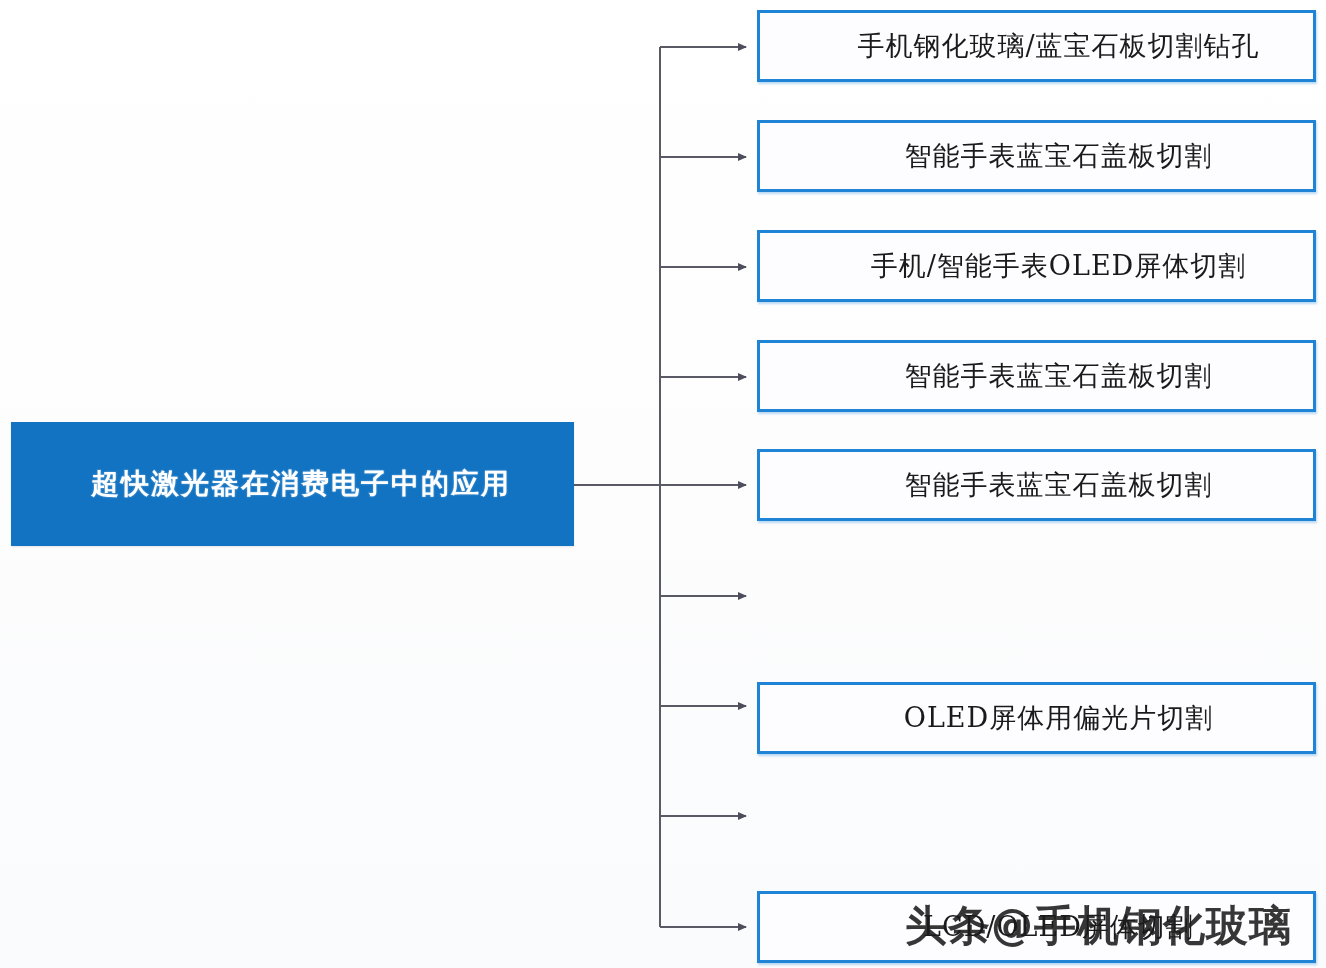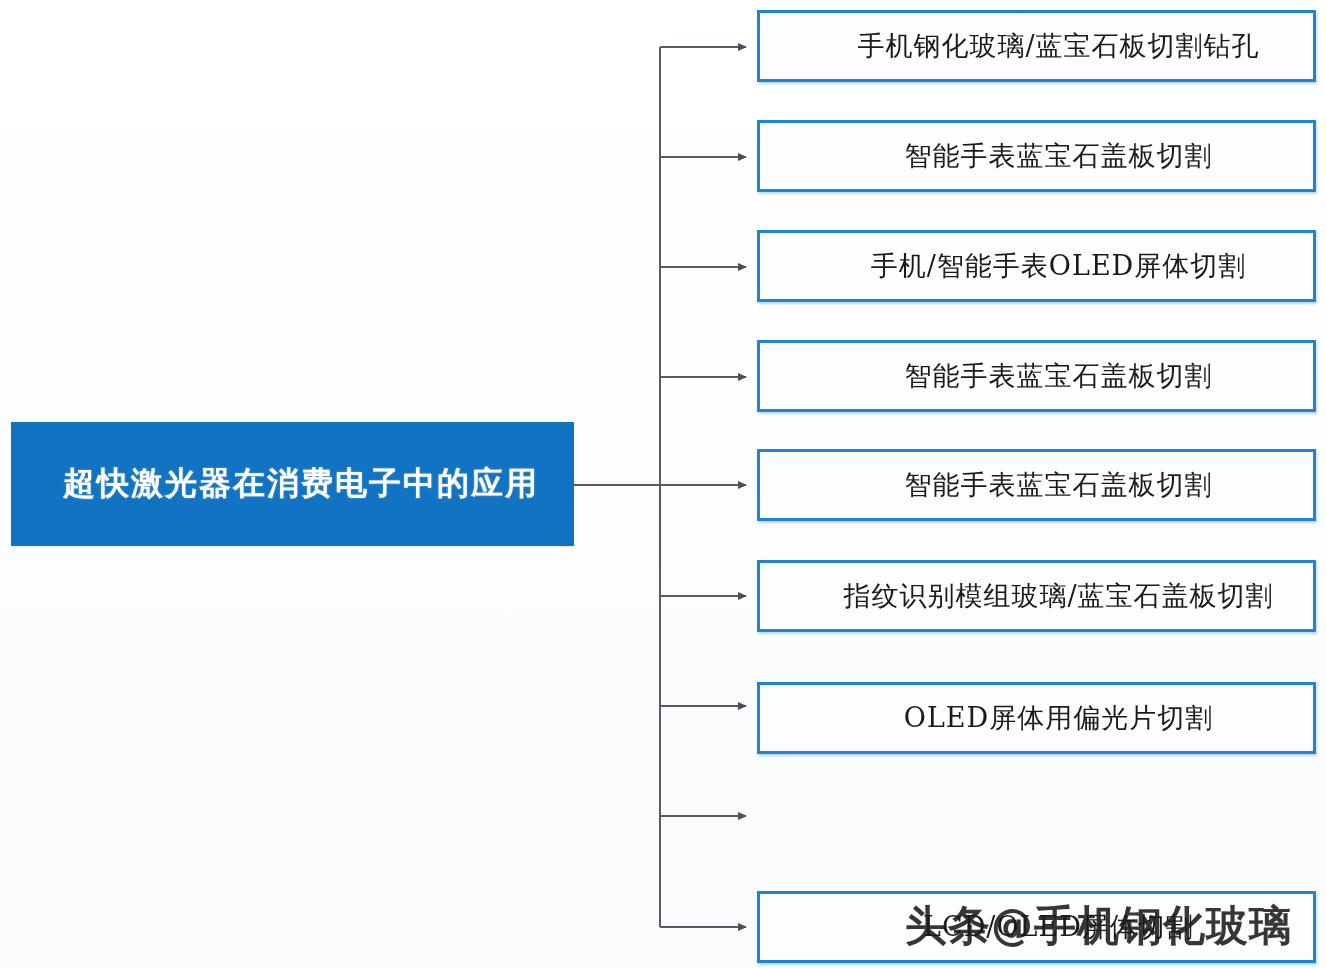--- a/index.html
+++ b/index.html
@@ -41,21 +41,21 @@
     height: 124px;
     background: #1273C2;
     box-sizing: border-box;
     display: flex;
     align-items: center;
     justify-content: center;
     box-shadow: 0 1px 2px rgba(0,0,0,0.10);
   }
   #root-node .root-label {
     color: #ffffff;
-    font-size: 32px;
+    font-size: 28px;
     font-weight: 700;
     letter-spacing: 2px;
     line-height: 1.1;
     text-align: center;
     white-space: nowrap;
     text-shadow: 0 0 2px rgba(255,255,255,0.45);
     font-family: "DejaVu Serif", "Liberation Serif", serif;
     margin-left: 17px;
   }
 
@@ -139,23 +139,20 @@
   </div>
   <div class="leaf-node" style="top:230px">
     <span class="leaf-label">手机/智能手表OLED屏体切割</span>
   </div>
   <div class="leaf-node" style="top:340px">
     <span class="leaf-label">智能手表蓝宝石盖板切割</span>
   </div>
   <div class="leaf-node" style="top:449px">
     <span class="leaf-label">智能手表蓝宝石盖板切割</span>
   </div>
-  <div class="leaf-node" style="top:560px">
-    <span class="leaf-label">指纹识别模组玻璃/蓝宝石盖板切割</span>
-  </div>
   <div class="leaf-node" style="top:682px">
     <span class="leaf-label">OLED屏体用偏光片切割</span>
   </div>
   <div class="leaf-node" style="top:891px">
     <span class="leaf-label">LCD/OLED屏体切割</span>
   </div>
 
   <div id="watermark">头条@手机钢化玻璃</div>
 
 </div>

